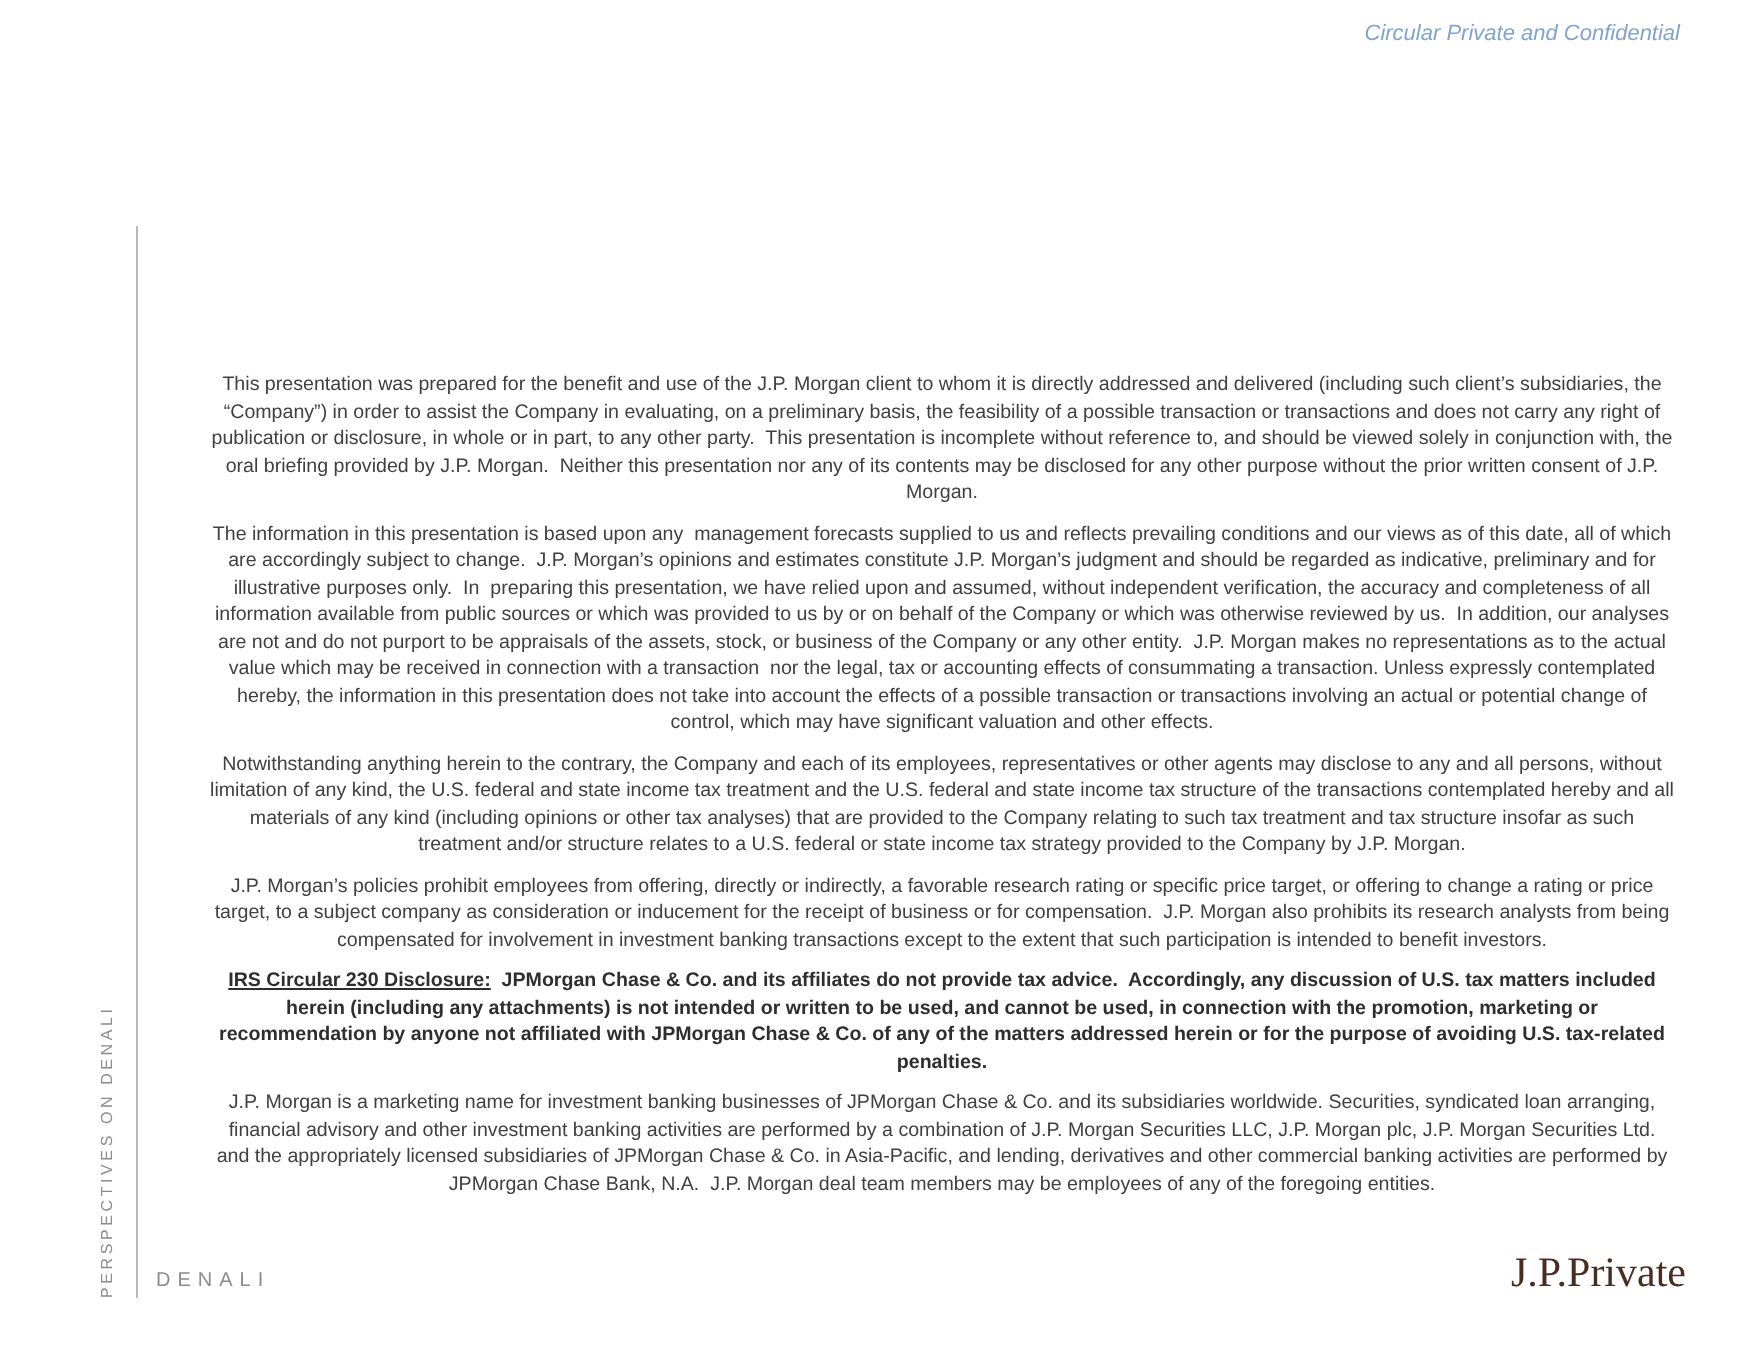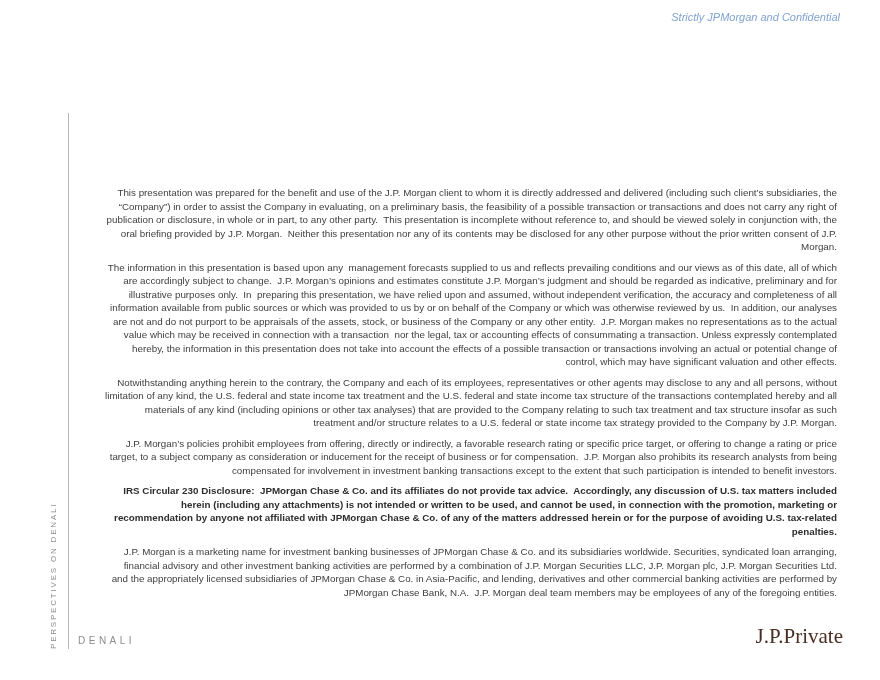--- a/index.html
+++ b/index.html
@@ -40,28 +40,28 @@
     color: var(--muted-gray, #8c8c8c);
     white-space: nowrap;
   }
 
   
   .content {
     position: absolute; left: 105px; top: 186px;
     width: 732px;
     font-size: 9.8px; line-height: 13.5px;
     color: var(--body-text, #404040);
-    text-align: right;
+    text-align: center;
   }
   .content p {
     margin: 0 0 7px 0;
     white-space: pre-wrap;
   }
   .content p.bold { font-weight: bold; color: #2e2e2e; }
-  .underline { }
+  .underline { text-decoration: underline; }
 
   
   .project-name {
     position: absolute; left: 78px; top: 635px;
     font-size: 10px; letter-spacing: 3.5px;
     color: var(--muted-gray, #8c8c8c);
     white-space: nowrap;
     text-align: right;
   }
   .jpm-logo {
@@ -71,21 +71,21 @@
     color: var(--logo-brown, #4a2d21);
     white-space: nowrap;
   }
 </style>
 </head>
 <body>
 
 <div class="page">
 
 
-  <span class="header-classification">Strictly JPMorgan and Confidential</span>
+  <span class="header-classification">Circular Private and Confidential</span>
 
   <div class="vrule"></div>
 
   <div class="vtext">PERSPECTIVES ON DENALI</div>
 
   <main class="content">
     <p>This presentation was prepared for the benefit and use of the J.P. Morgan client to whom it is directly addressed and delivered (including such client’s subsidiaries, the “Company”) in order to assist the Company in evaluating, on a preliminary basis, the feasibility of a possible transaction or transactions and does not carry any right of publication or disclosure, in whole or in part, to any other party.  This presentation is incomplete without reference to, and should be viewed solely in conjunction with, the oral briefing provided by J.P. Morgan.  Neither this presentation nor any of its contents may be disclosed for any other purpose without the prior written consent of J.P. Morgan.</p>
     <p>The information in this presentation is based upon any  management forecasts supplied to us and reflects prevailing conditions and our views as of this date, all of which are accordingly subject to change.  J.P. Morgan’s opinions and estimates constitute J.P. Morgan’s judgment and should be regarded as indicative, preliminary and for illustrative purposes only.  In  preparing this presentation, we have relied upon and assumed, without independent verification, the accuracy and completeness of all information available from public sources or which was provided to us by or on behalf of the Company or which was otherwise reviewed by us.  In addition, our analyses are not and do not purport to be appraisals of the assets, stock, or business of the Company or any other entity.  J.P. Morgan makes no representations as to the actual value which may be received in connection with a transaction  nor the legal, tax or accounting effects of consummating a transaction. Unless expressly contemplated hereby, the information in this presentation does not take into account the effects of a possible transaction or transactions involving an actual or potential change of control, which may have significant valuation and other effects.</p>
     <p>Notwithstanding anything herein to the contrary, the Company and each of its employees, representatives or other agents may disclose to any and all persons, without limitation of any kind, the U.S. federal and state income tax treatment and the U.S. federal and state income tax structure of the transactions contemplated hereby and all materials of any kind (including opinions or other tax analyses) that are provided to the Company relating to such tax treatment and tax structure insofar as such treatment and/or structure relates to a U.S. federal or state income tax strategy provided to the Company by J.P. Morgan.</p>
     <p>J.P. Morgan’s policies prohibit employees from offering, directly or indirectly, a favorable research rating or specific price target, or offering to change a rating or price target, to a subject company as consideration or inducement for the receipt of business or for compensation.  J.P. Morgan also prohibits its research analysts from being compensated for involvement in investment banking transactions except to the extent that such participation is intended to benefit investors.</p>

